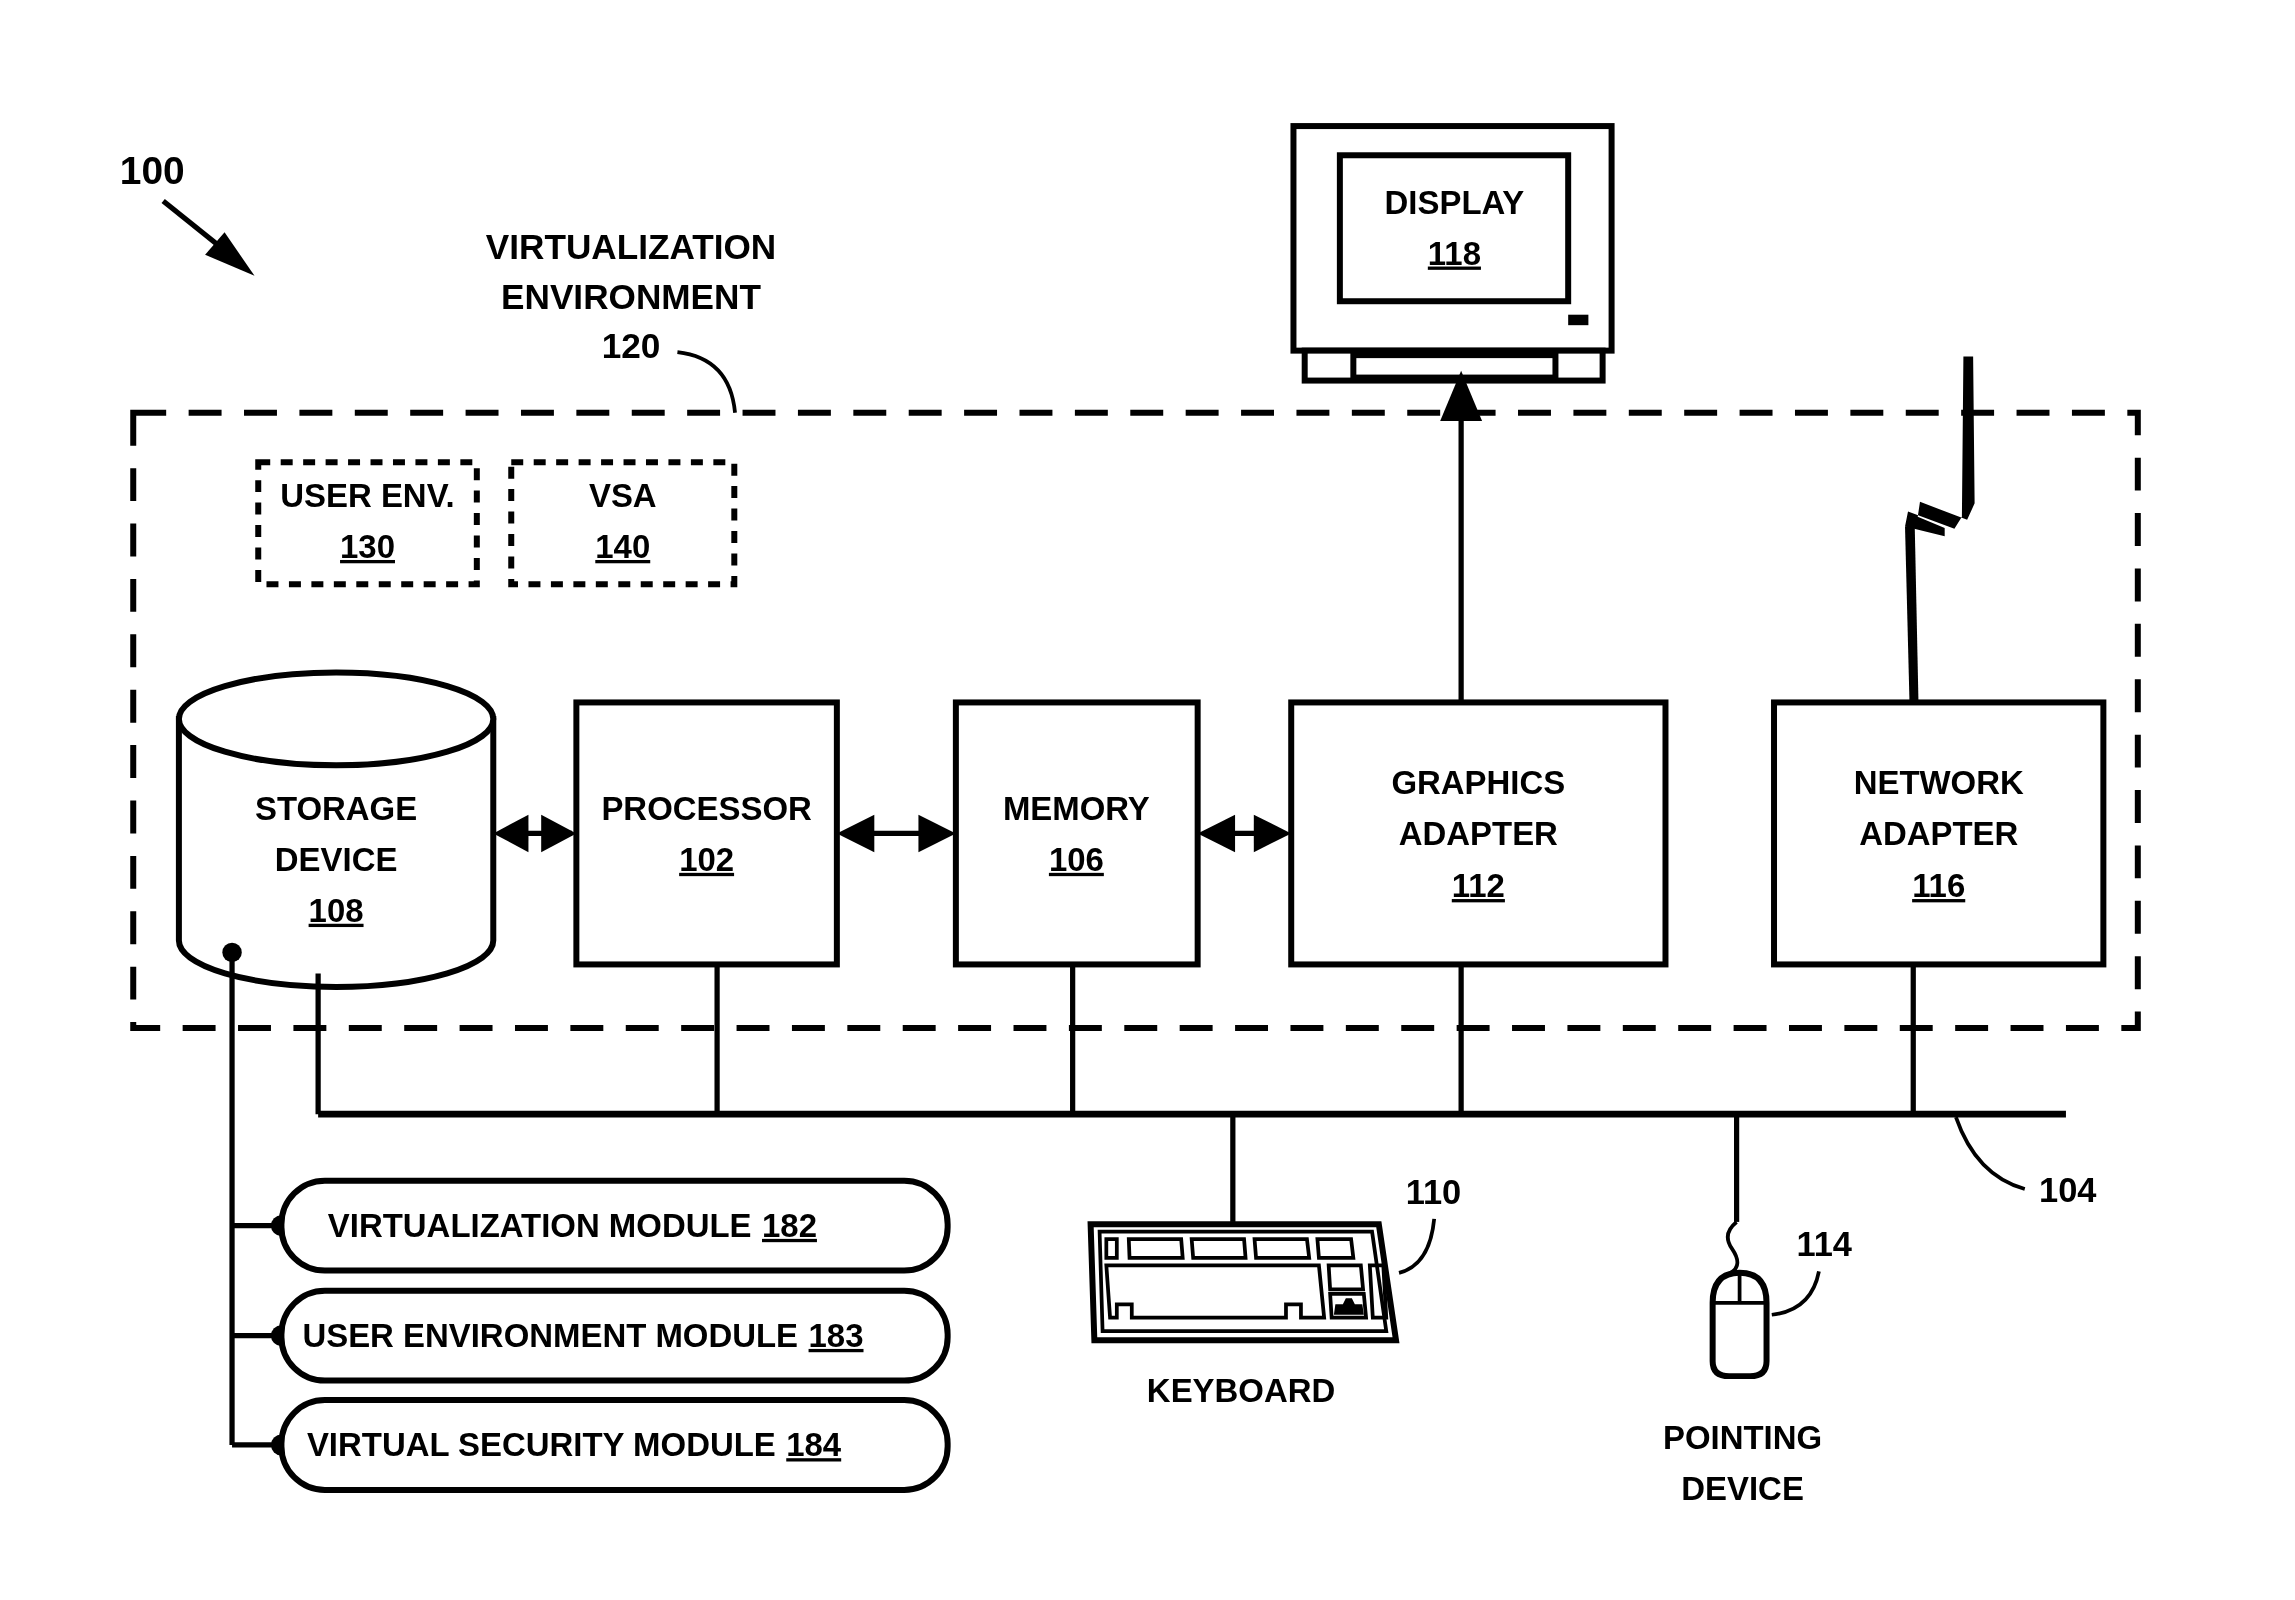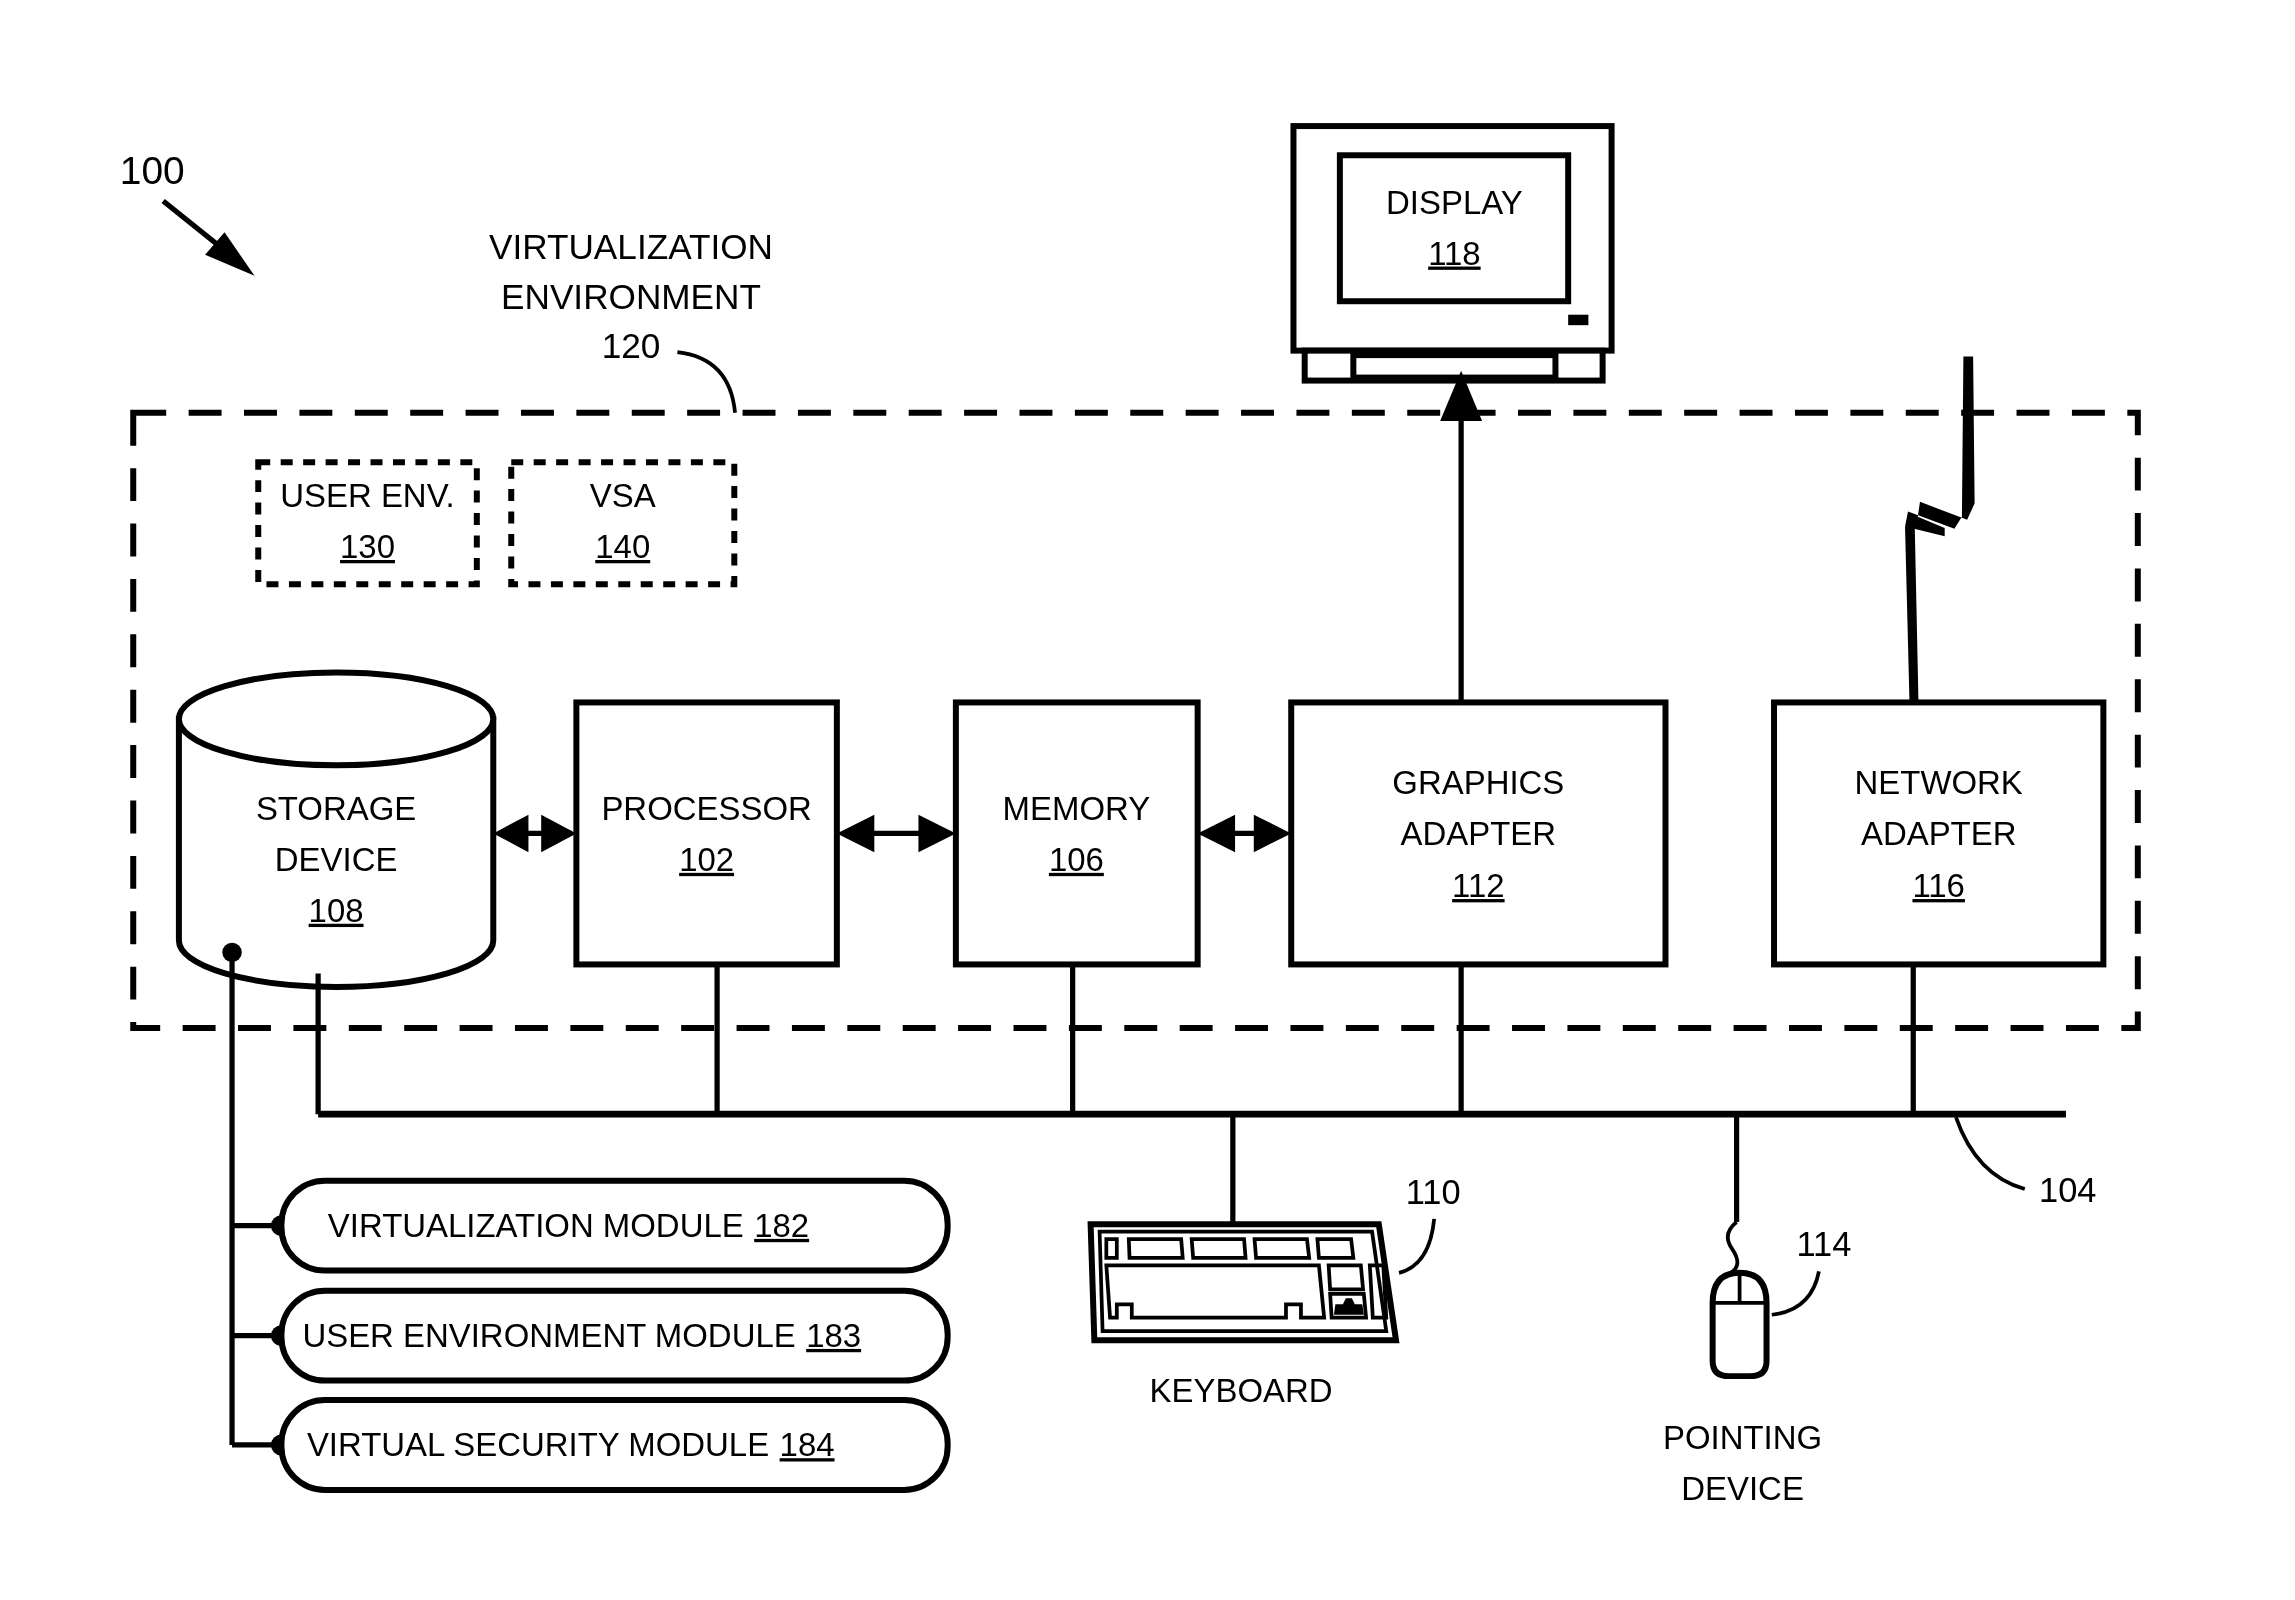--- a/index.html
+++ b/index.html
@@ -12,20 +12,21 @@
     width: 2295px;
     height: 1601px;
     overflow: hidden;
     font-family: "Liberation Sans", sans-serif;
   }
   #figure-root {
     position: relative;
     width: 2295px;
     height: 1601px;
     background: #7f1d1d;
+    font-weight: bold;
   }
   svg#figure {
     display: block;
     width: 2295px;
     height: 1601px;
     background: #ffffff;
   }
   .ln {
     stroke: #000000;
     fill: none;

